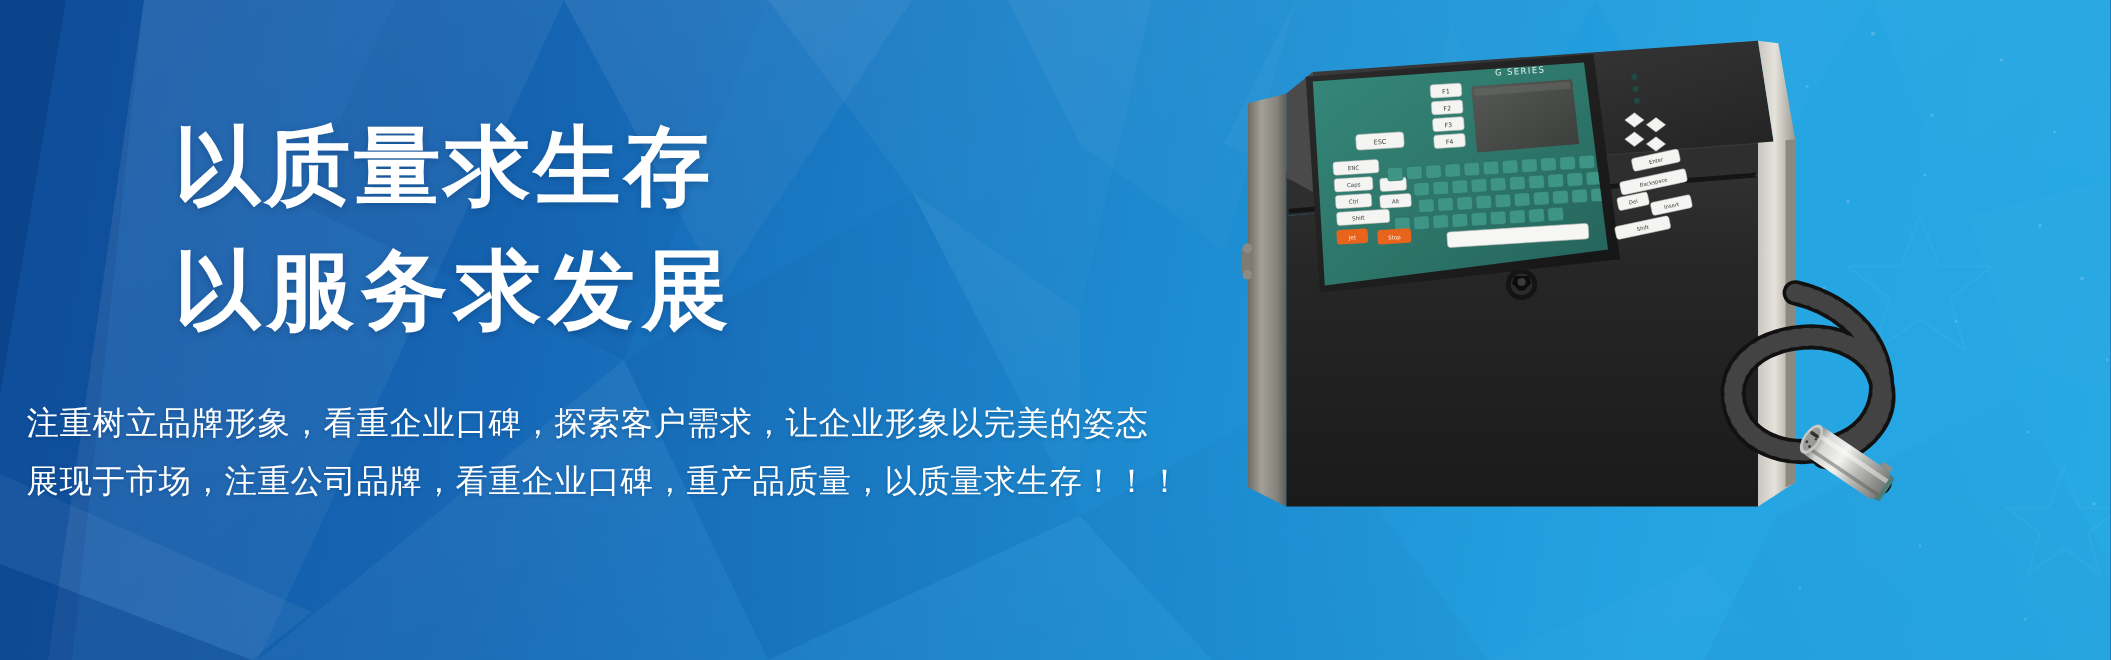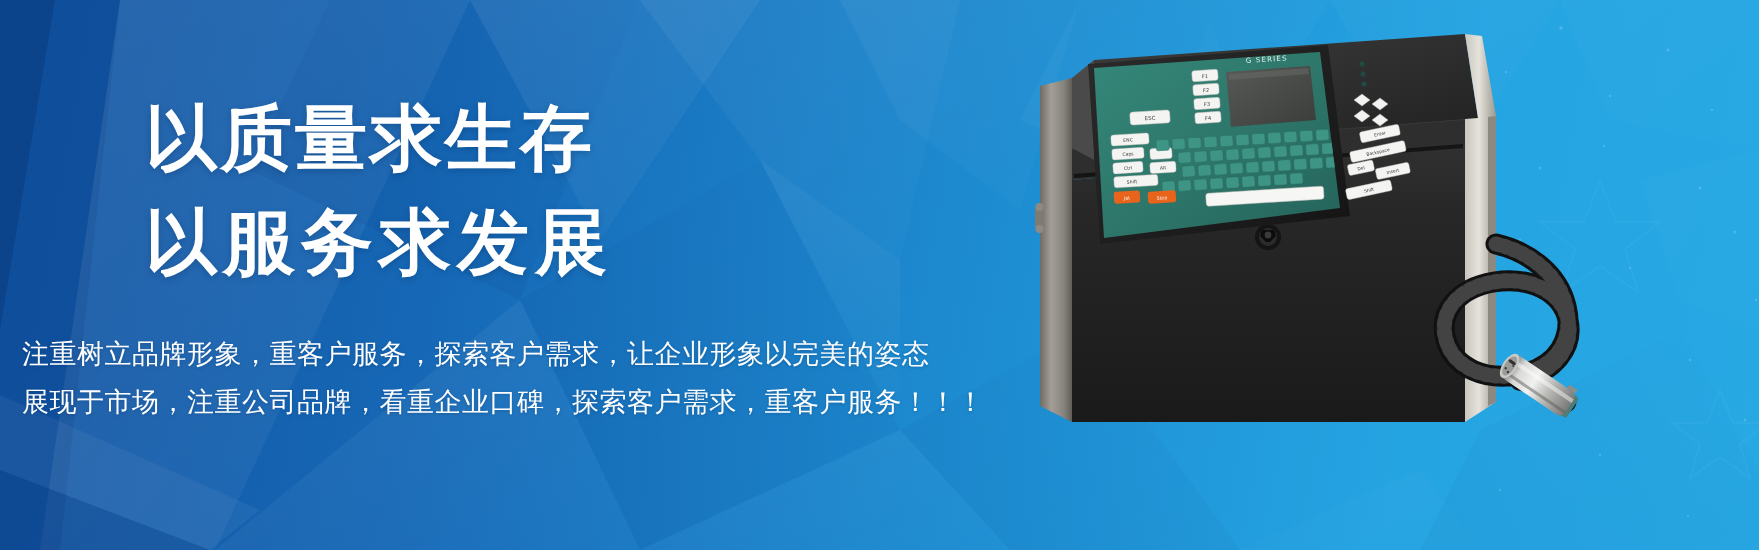--- a/index.html
+++ b/index.html
@@ -466,18 +466,18 @@
     </svg>
   </div>
 
   <div class="copy">
     <div class="headline">
       <span class="ln ln1">以质量求生存</span>
       <span class="ln ln2">以服务求发展</span>
     </div>
 
     <div class="subcopy">
-      <span class="sl">注重树立品牌形象，重客户服务，探索客户需求，让企业形象以完美的姿态</span>
-      <span class="sl">展现于市场，注重公司品牌，看重企业口碑，探索客户需求，重客户服务！！！</span>
+      <span class="sl">注重树立品牌形象，看重企业口碑，探索客户需求，让企业形象以完美的姿态</span>
+      <span class="sl">展现于市场，注重公司品牌，看重企业口碑，重产品质量，以质量求生存！！！</span>
     </div>
   </div>
 
 </div>
 
 </body></html>

